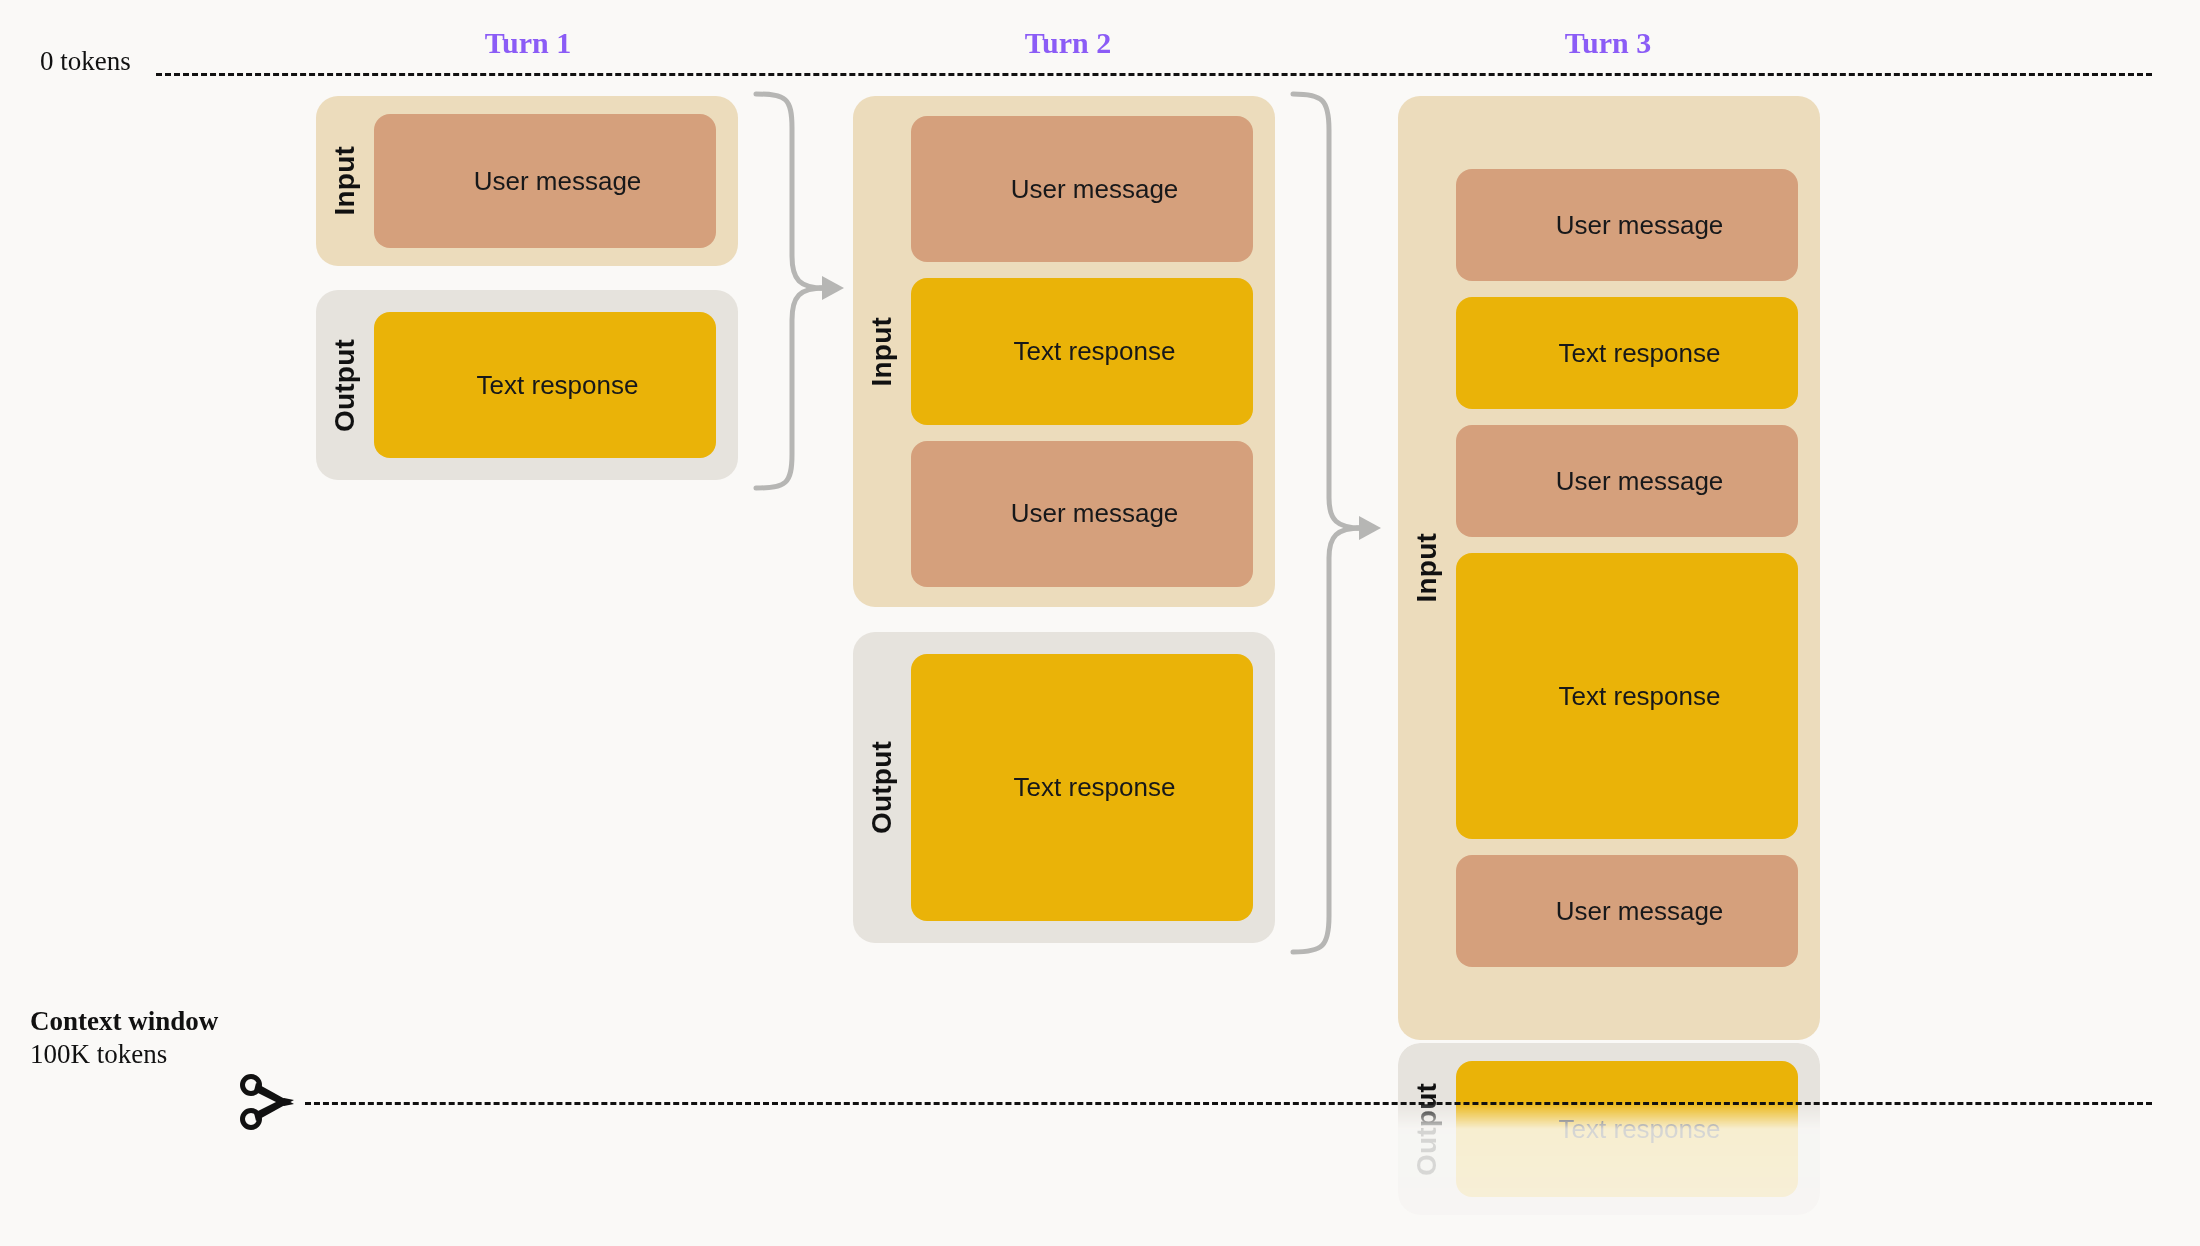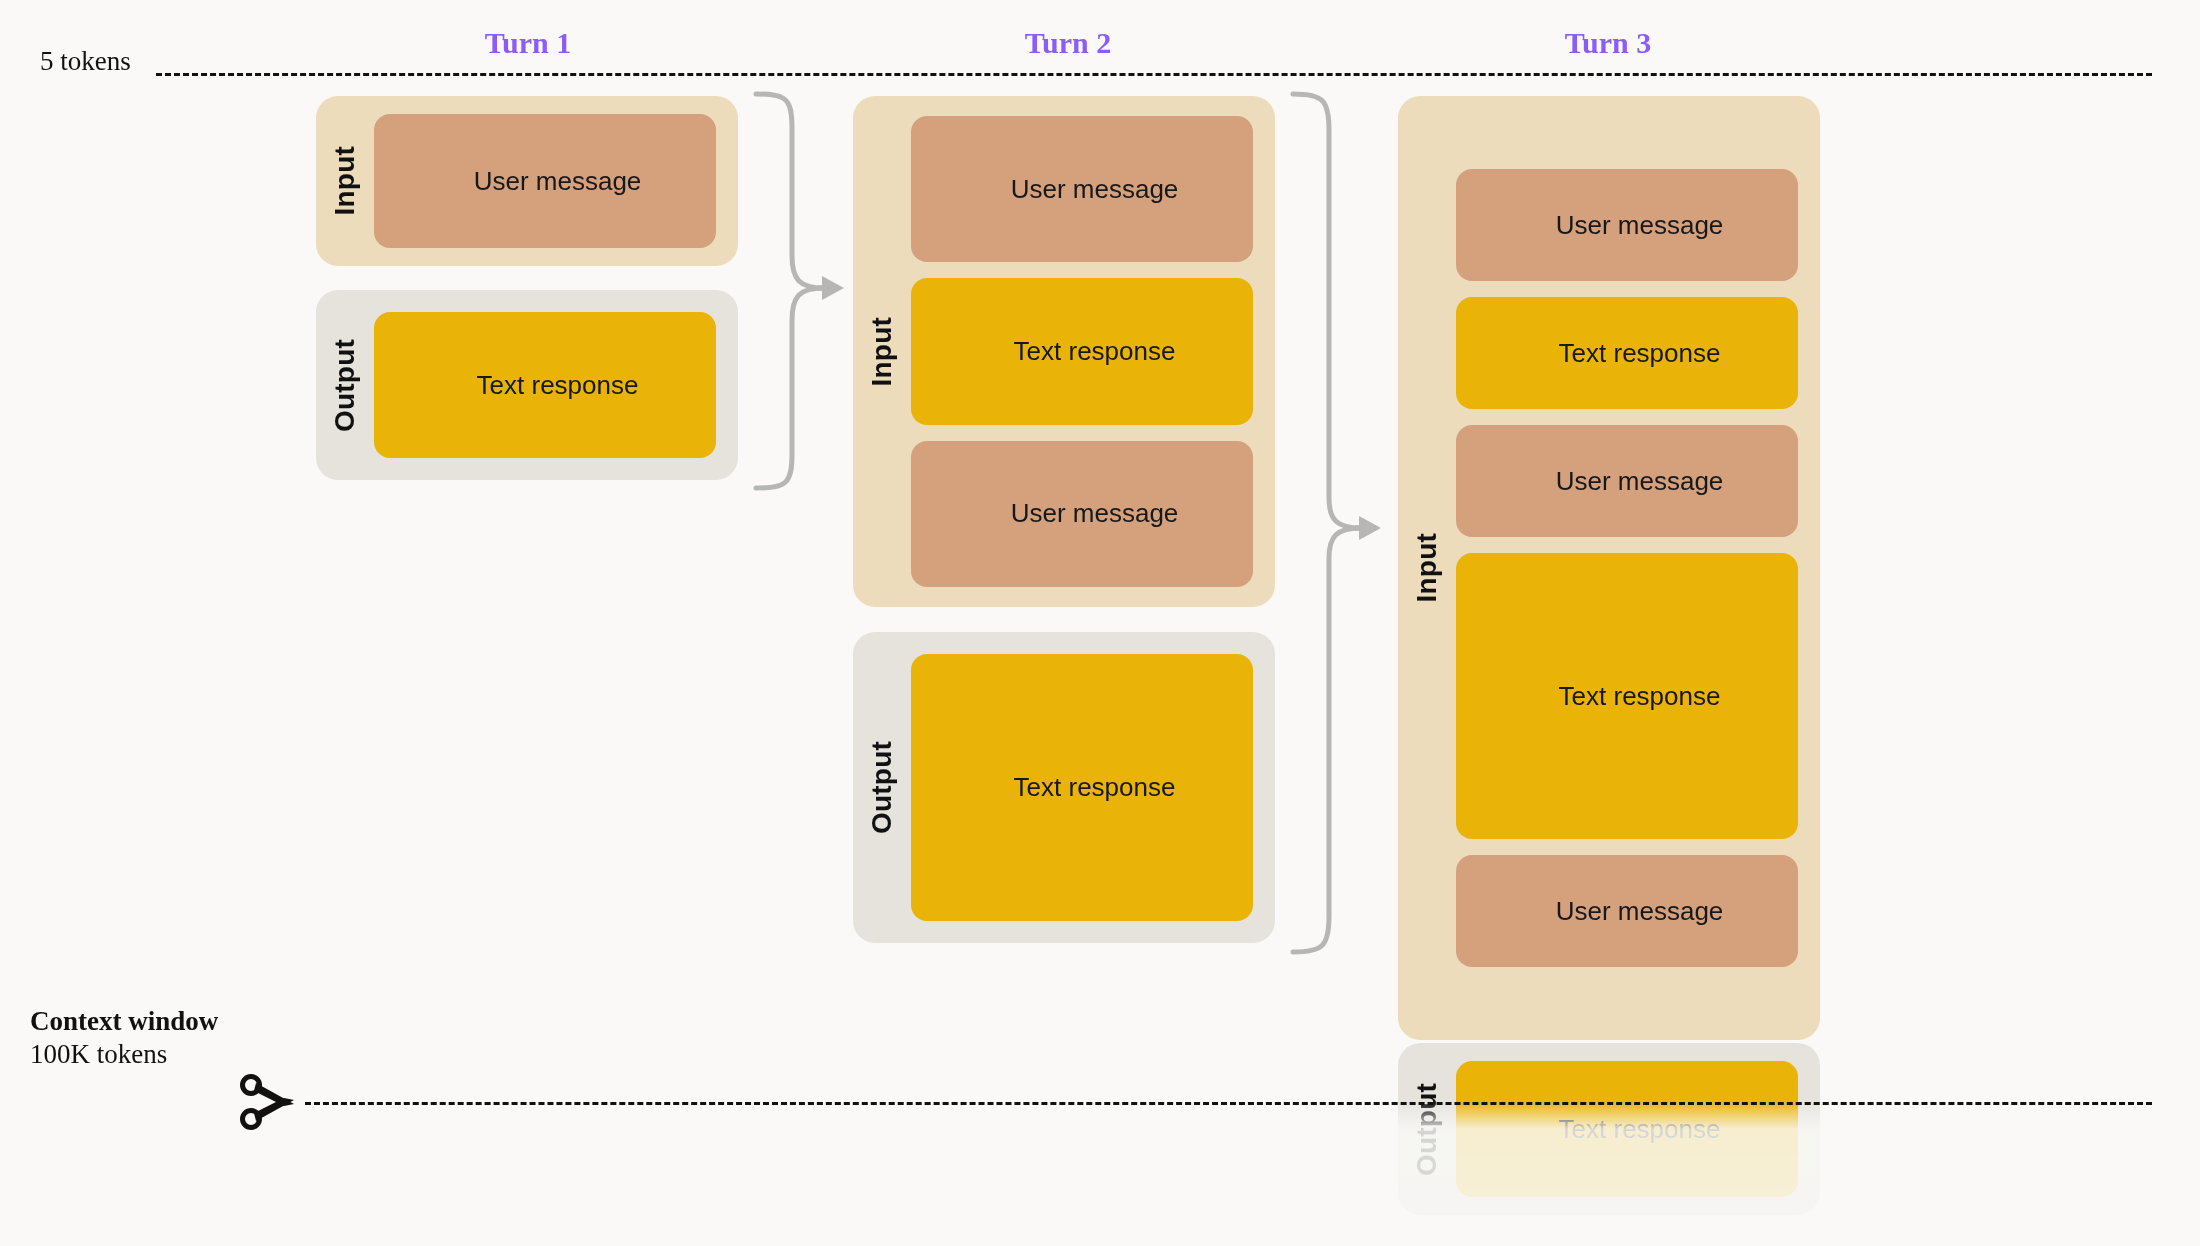--- a/index.html
+++ b/index.html
@@ -147,21 +147,21 @@
     pointer-events: none;
   }
 </style>
 </head>
 <body>
 
 <div id="stage">
 
   <div class="dash-line top"></div>
 
-  <div class="axis-label" id="zero-tokens-label">5 tokens</div>
+  <div class="axis-label" id="zero-tokens-label">0 tokens</div>
 
   <div class="turn-heading" style="left:528px;">Turn 1</div>
   <div class="turn-heading" style="left:1068px;">Turn 2</div>
   <div class="turn-heading" style="left:1608px;">Turn 3</div>
 
   <div class="group-box input" style="left:316px; top:96px; width:422px; height:170px;">
     <div class="group-label">Input</div>
     <div class="group-items" style="padding:18px 22px 18px 0; gap:14px;">
       <div class="chip user" style="flex:1 1 auto;">User message</div>
     </div>

